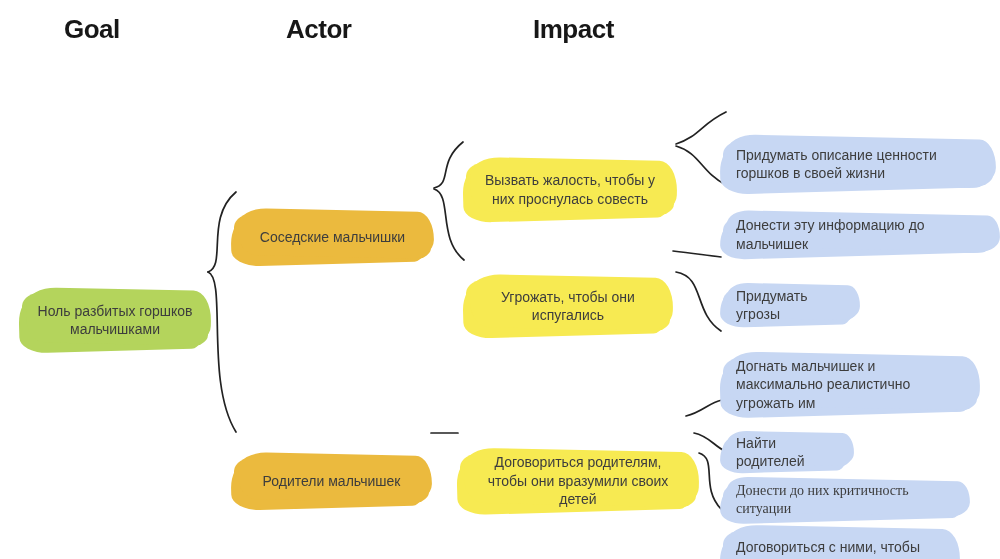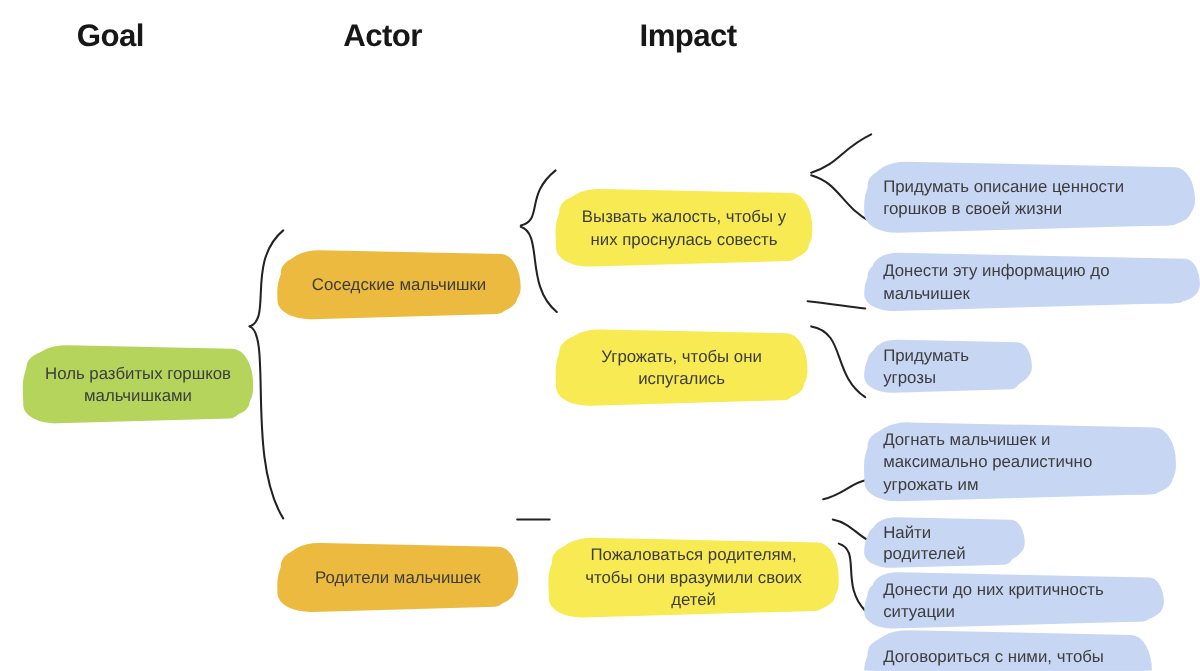--- a/index.html
+++ b/index.html
@@ -87,21 +87,21 @@
   .deliverable-node{
     background:var(--deliverable);
     justify-content:flex-start;
     text-align:left;
   }
   .deliverable-0{left:723px;top:92px;width:270px;height:48px;}
   .deliverable-1{left:723px;top:168px;width:274px;height:37px;}
   .deliverable-2{left:723px;top:239px;width:134px;height:36px;}
   .deliverable-3{left:723px;top:309px;width:254px;height:55px;}
   .deliverable-4{left:723px;top:387px;width:128px;height:34px;}
-  .deliverable-5{left:723px;top:434px;width:244px;height:36px;}
+  .deliverable-5{left:723px;top:434px;width:244px;height:36px;font-family:Liberation Serif, serif;}
   .deliverable-6{left:723px;top:482px;width:234px;height:53px;}
 </style>
 </head>
 <body>
 
 <div class="canvas">
 
   <svg class="connectors" width="1000" height="559" viewBox="0 0 1000 559">
     <g fill="none" stroke="#222222" stroke-width="1.7" stroke-linecap="round">
       <path d="M 208 272 C 227 266, 205 218, 236 192"></path>
@@ -123,21 +123,21 @@
   <div class="col-header h-actor">Actor</div>
   <div class="col-header h-impact">Impact</div>
 
   <div class="node goal-node">Ноль разбитых горшков мальчишками</div>
 
   <div class="node actor-node actor-0">Соседские мальчишки</div>
   <div class="node actor-node actor-1">Родители мальчишек</div>
 
   <div class="node impact-node impact-0">Вызвать жалость, чтобы у них проснулась совесть</div>
   <div class="node impact-node impact-1">Угрожать, чтобы они испугались</div>
-  <div class="node impact-node impact-2">Пожаловаться родителям, чтобы они вразумили своих детей</div>
+  <div class="node impact-node impact-2">Договориться родителям, чтобы они вразумили своих детей</div>
 
   <div class="node deliverable-node deliverable-0">Придумать описание ценности горшков в своей жизни</div>
   <div class="node deliverable-node deliverable-1">Донести эту информацию до мальчишек</div>
   <div class="node deliverable-node deliverable-3">Догнать мальчишек и максимально реалистично угрожать им</div>
   <div class="node deliverable-node deliverable-2">Придумать угрозы</div>
   <div class="node deliverable-node deliverable-4">Найти родителей</div>
   <div class="node deliverable-node deliverable-5">Донести до них критичность ситуации</div>
   <div class="node deliverable-node deliverable-6">Договориться с ними, чтобы они оказали влияние на детей</div>
 
 </div>

